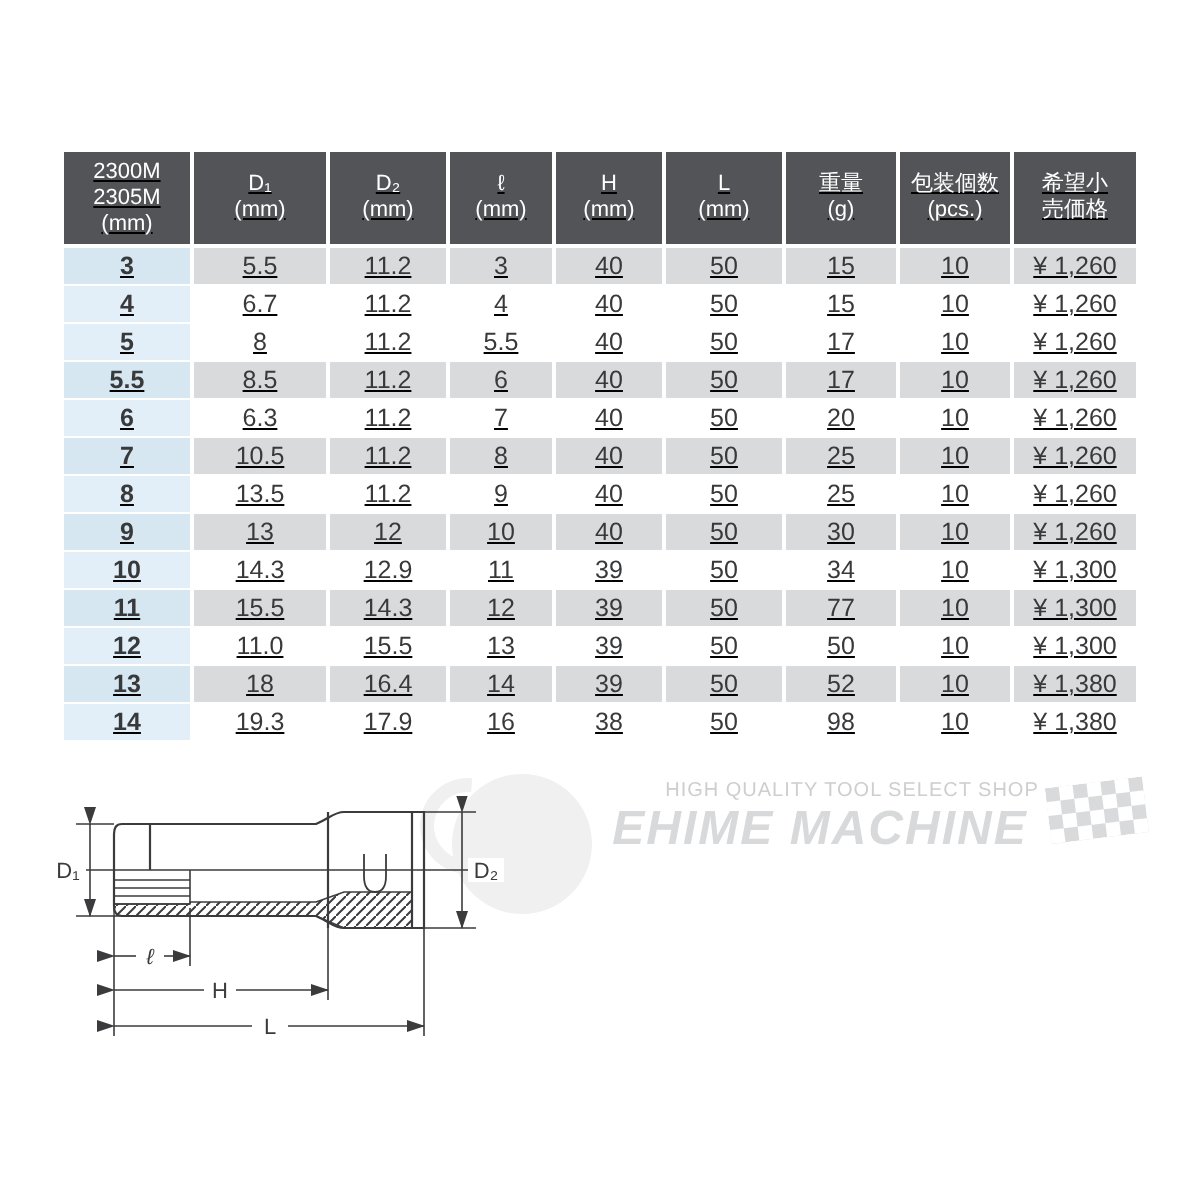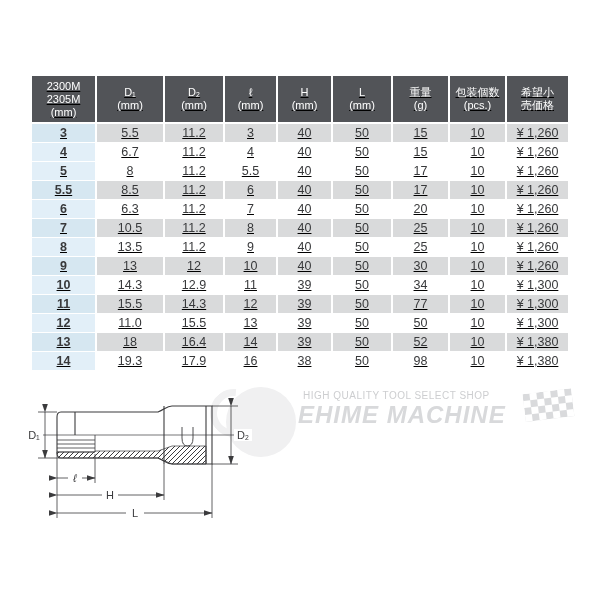--- a/index.html
+++ b/index.html
@@ -17,23 +17,23 @@
            height:46px;border-right:2px solid #fff;border-bottom:2px solid #fff;padding:0;}
   .spec td{font-size:12.5px;color:#38393b;text-align:center;vertical-align:middle;
            height:18px;padding:0;border-right:2px solid #fff;border-bottom:1px solid #fff;}
   .spec tr.gray td{background:#d9dadb;}
   .spec tr.white td{background:#ffffff;}
   .spec td.size{font-weight:bold;font-size:12.5px;}
   .spec tr.gray td.size{background:#d6e7f1;}
   .spec tr.white td.size{background:#e2eff8;}
 
   
-  .wm-tagline{position:absolute;left:303px;top:390px;width:214px;
+  .wm-tagline{position:absolute;left:319px;top:390px;width:214px;text-align:center;
               font-size:10px;letter-spacing:0.5px;color:#cdced0;z-index:1;white-space:nowrap;}
-  .wm-brand{position:absolute;left:298px;top:401px;width:224px;
+  .wm-brand{position:absolute;left:298px;top:401px;width:224px;text-align:center;
             font-size:24px;font-weight:bold;font-style:italic;letter-spacing:1px;
             color:#d8d9db;z-index:1;white-space:nowrap;}
   .wm-globe{position:absolute;left:226px;top:387px;width:70px;height:70px;
             border-radius:50%;background:#f0f0f1;z-index:0;}
   .wm-crescent{position:absolute;left:210px;top:389px;width:34px;height:34px;
                border-radius:50%;border:7px solid #f0f0f1;
                border-right-color:transparent;border-bottom-color:transparent;
                transform:rotate(-40deg);z-index:0;}
   .wm-flag{position:absolute;left:524px;top:391px;z-index:1;transform:rotate(-7deg);}
 

